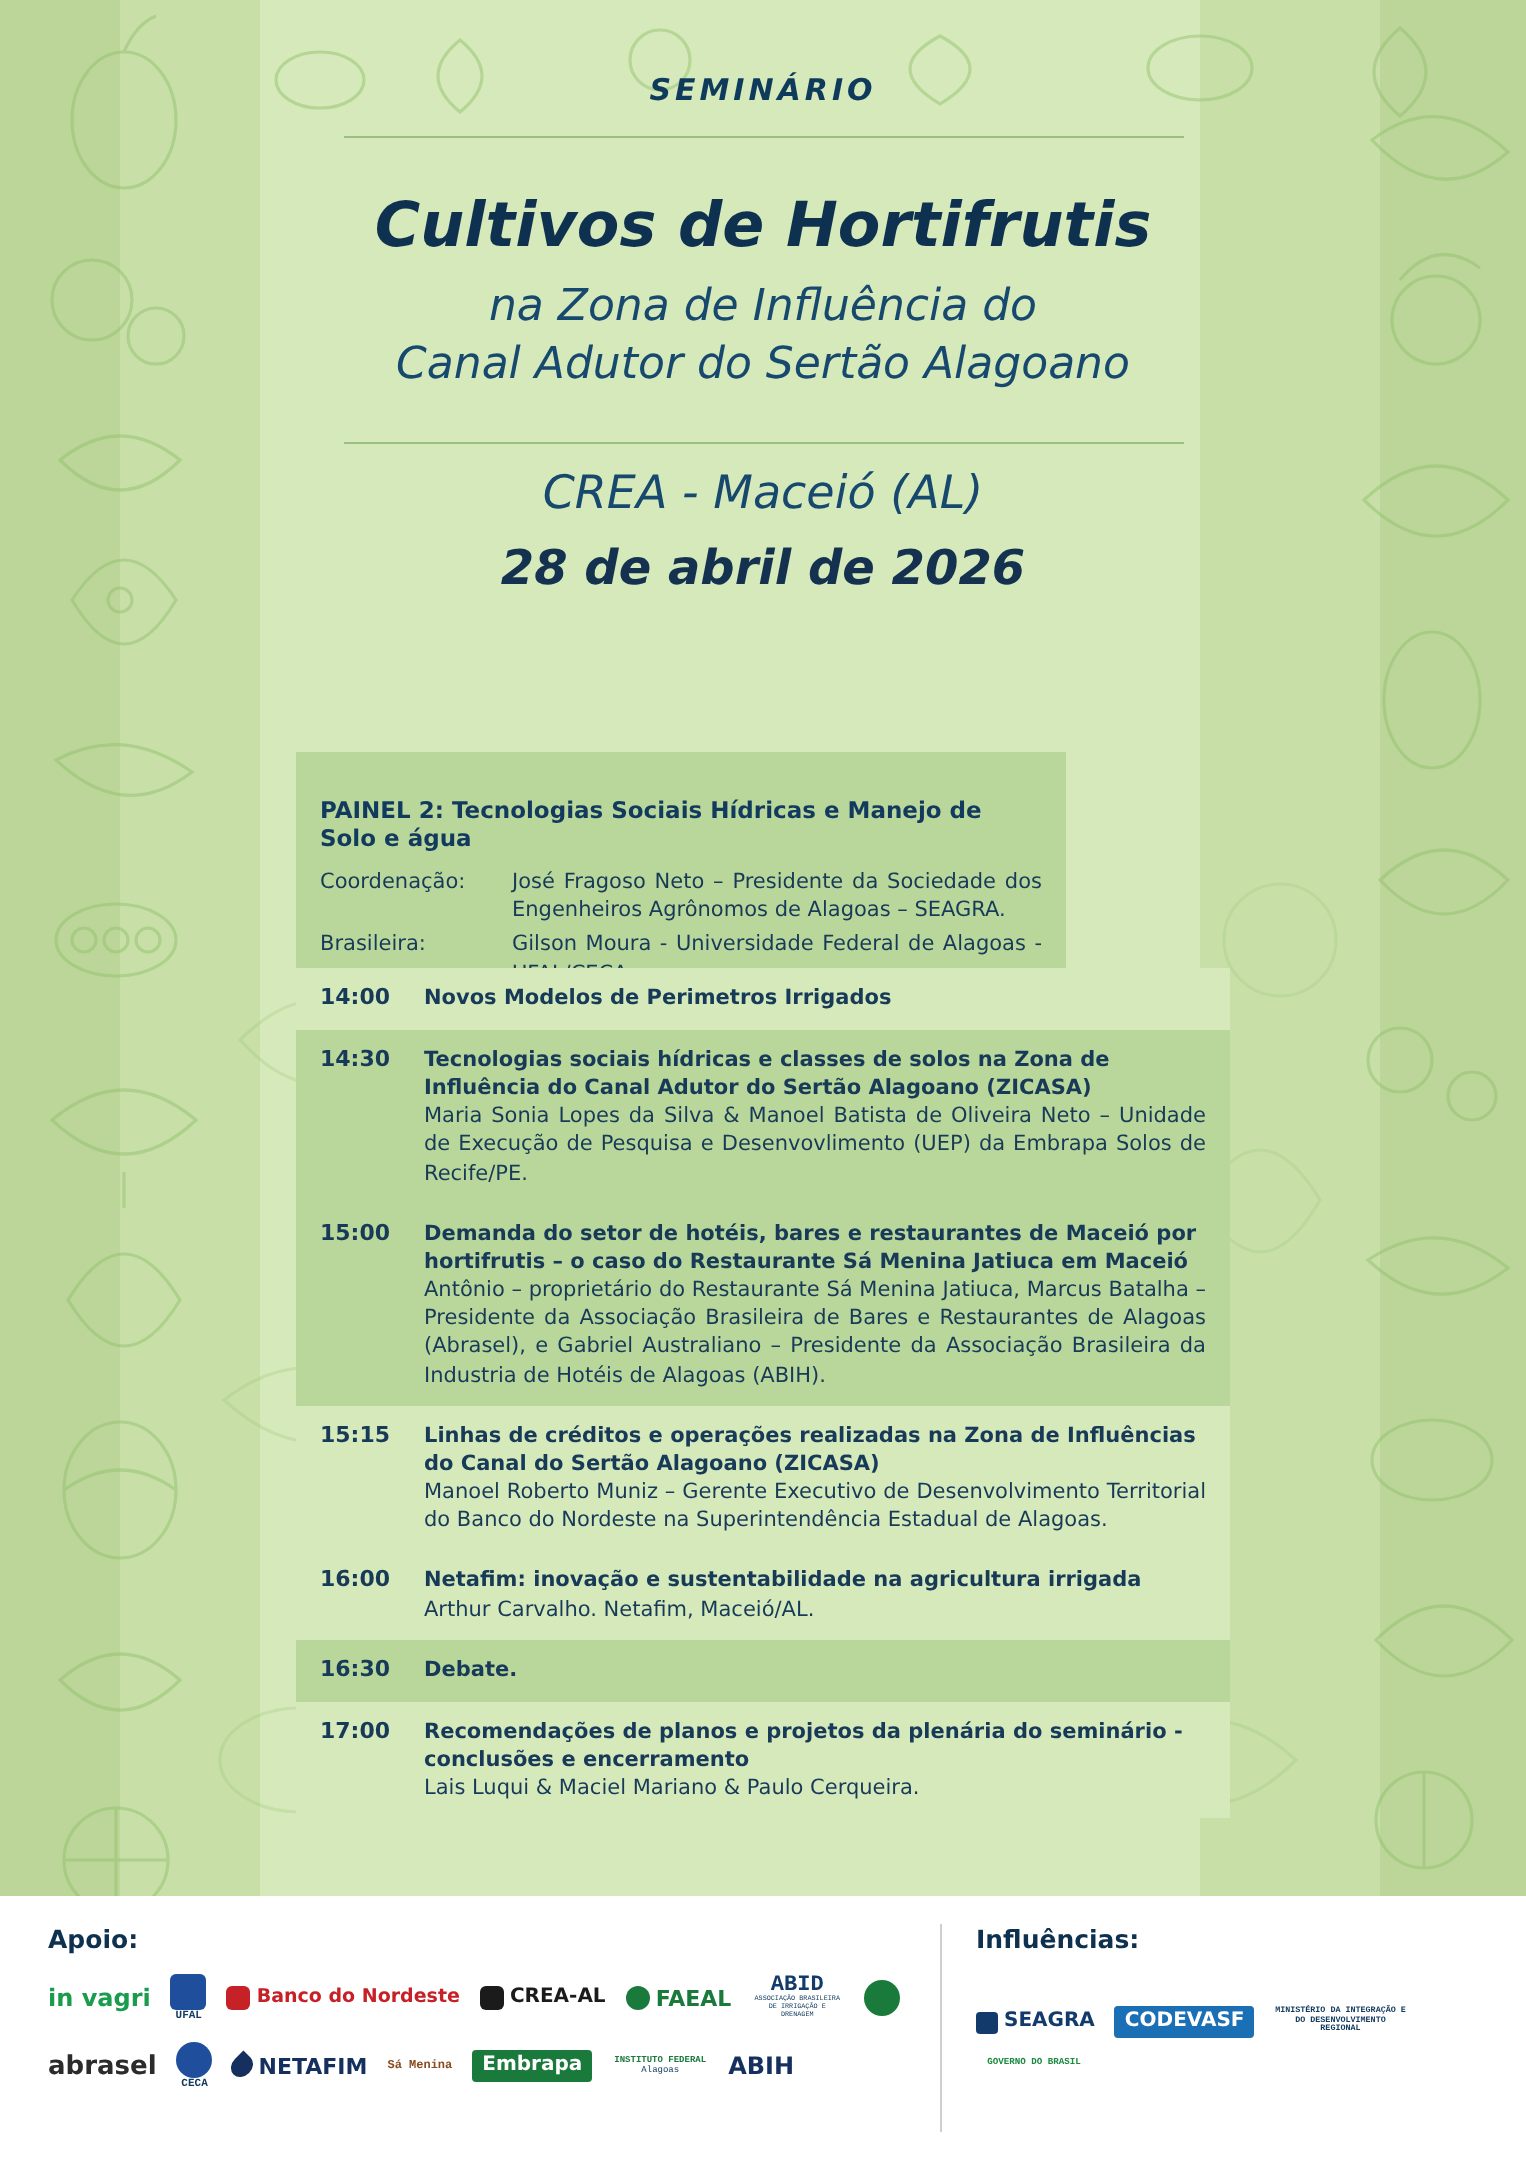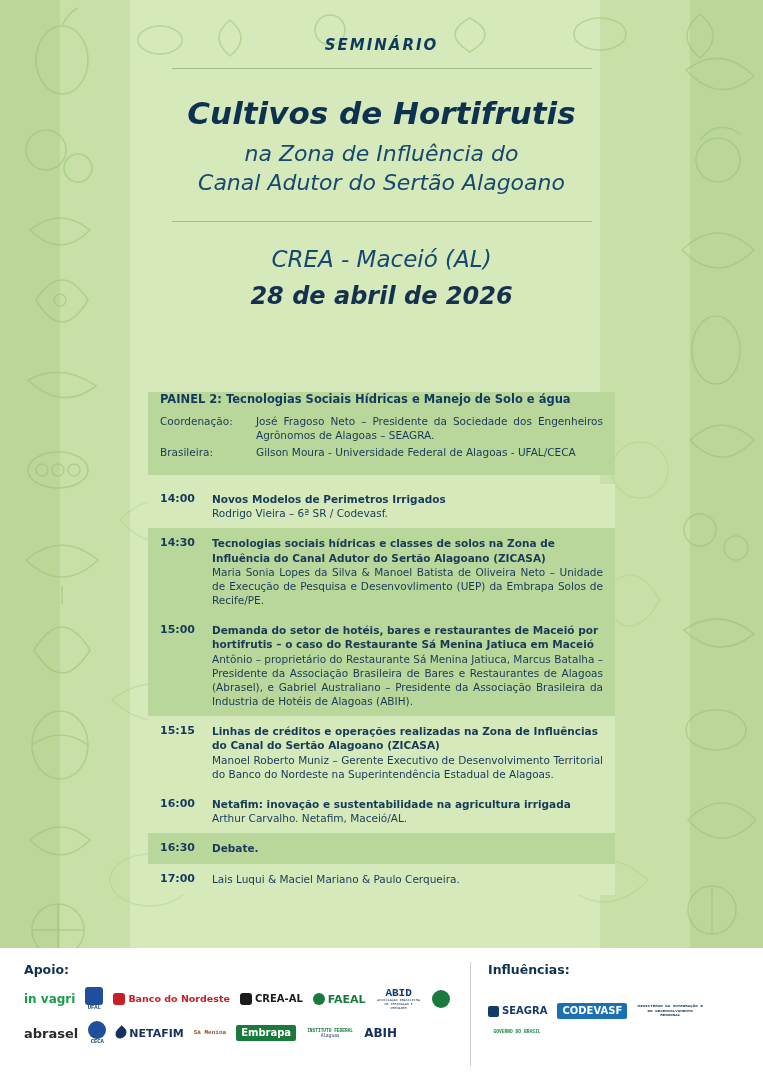--- a/index.html
+++ b/index.html
@@ -47,31 +47,31 @@
   }
   .t3 {
     font-style:italic; font-size:22px; color:#17496f; margin-top:10px;
   }
   .t4 {
     font-style:italic; font-size:22px; color:#17496f; margin-top:4px;
   }
   .rule2 { width:420px; height:1px; background:#9cbf82; margin:26px auto 0; }
   .place {
     text-align:center; font-style:italic; font-size:23px; color:#17496f;
-    margin-top:24px;
+    margin-top:12px;
   }
   .date {
     text-align:center; font-style:italic; font-weight:bold; font-size:24px;
     color:#14324f; margin-top:10px;
   }
 
   .panel {
-    position:absolute; left:148px; top:392px; width:467px;
+    position:absolute; left:148px; top:376px; width:385px;
     background:#b9d79a;
-    padding:0 12px 12px 12px;
+    padding:22px 12px 12px 12px;
     color:#173a58;
   }
   .panel-title {
     font-size:11.5px; font-weight:bold; color:#123a5e; margin-bottom:8px;
   }
   .panel-meta { font-size:10.5px; line-height:1.35; }
   .meta-row { display:flex; gap:8px; margin-bottom:3px; }
   .meta-label { width:88px; flex:0 0 88px; }
   .meta-val { flex:1; text-align:justify; }
 
@@ -200,21 +200,20 @@
         <div class="meta-val">Gilson Moura -  Universidade Federal de Alagoas -  UFAL/CECA</div>
       </div>
     </div>
   </div>
 
   <div class="agenda">
     <div class="item plain">
       <div class="time">14:00</div>
       <div class="body">
         <div class="it-title">Novos Modelos de Perimetros Irrigados</div>
-        <div class="it-sub">Rodrigo Vieira – 6ª SR / Codevasf.</div>
       </div>
     </div>
     <div class="item alt">
       <div class="time">14:30</div>
       <div class="body">
         <div class="it-title">Tecnologias sociais hídricas e classes de solos na Zona de Influência do Canal Adutor do Sertão Alagoano (ZICASA)</div>
         <div class="it-sub">Maria Sonia Lopes da Silva &amp; Manoel Batista de Oliveira Neto – Unidade de Execução de Pesquisa e Desenvovlimento (UEP) da Embrapa Solos de Recife/PE.</div>
       </div>
     </div>
     <div class="item alt">
@@ -241,20 +240,21 @@
     <div class="item alt">
       <div class="time">16:30</div>
       <div class="body">
         <div class="it-title">Debate.</div>
         <div class="it-sub"></div>
       </div>
     </div>
     <div class="item plain">
       <div class="time">17:00</div>
       <div class="body">
+        <div class="it-title">Recomendações de planos e projetos da plenária do seminário - conclusões e encerramento</div>
         <div class="it-sub">Lais Luqui &amp; Maciel Mariano &amp; Paulo Cerqueira.</div>
       </div>
     </div>
   </div>
 
   <div class="footer">
     <div class="divider"></div>
 
     <div class="apoio">
       <div class="foot-label">Apoio:</div>

